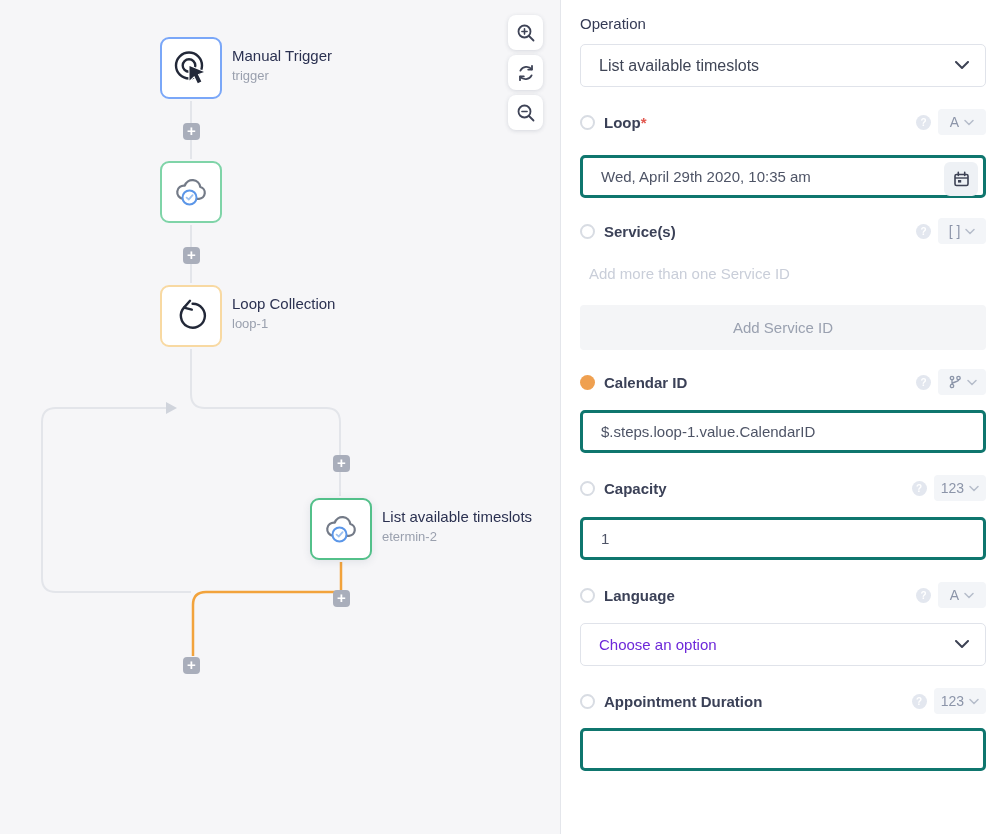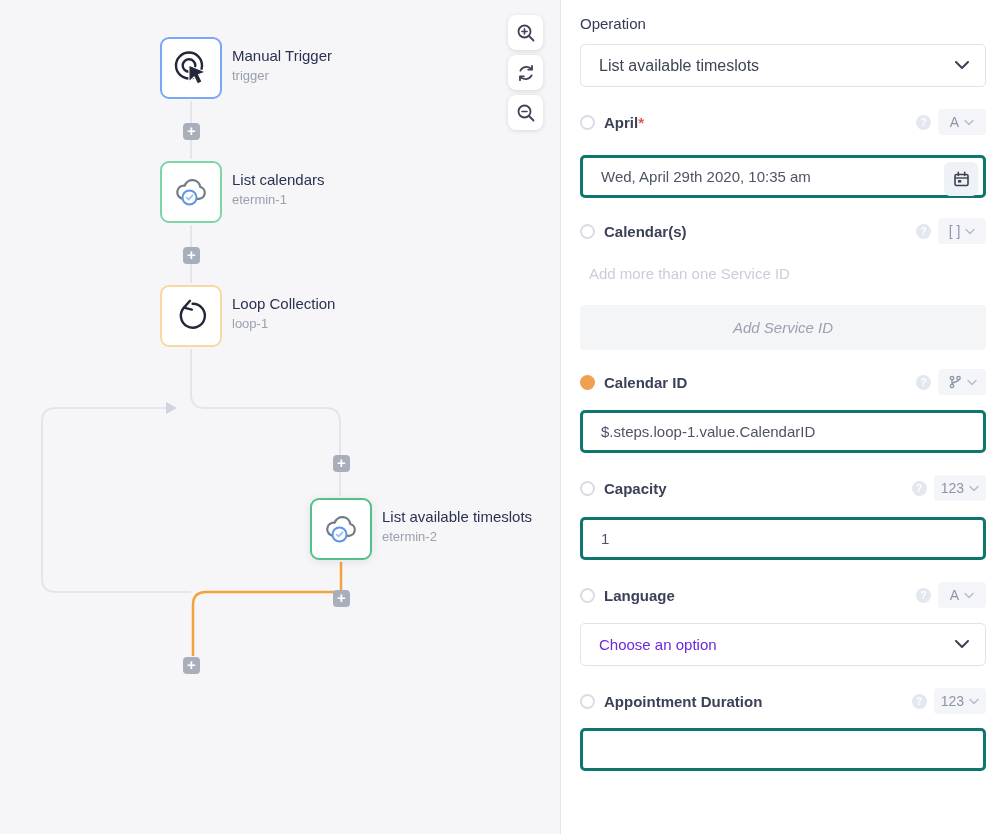--- a/index.html
+++ b/index.html
@@ -81,21 +81,21 @@
     width:100%; height:100%; padding:0 44px 0 18px; font-size:15px;
     color:#4e5466; font-family:"Liberation Sans", sans-serif; }
   .cal-chip { position:absolute; right:5px; top:4px; width:34px; height:34px;
     background:#eef1f5; border-radius:6px; display:flex; align-items:center;
     justify-content:center; cursor:pointer; }
 
   .ghost-ph { margin-top:21px; height:20px; font-size:15px; color:#c9ced9;
     padding-left:9px; }
   .gray-btn { margin-top:20px; height:45px; background:#f4f5f7; border-radius:4px;
     display:flex; align-items:center; justify-content:center; font-size:15px;
-    color:#9aa1b0; cursor:pointer;font-style:italic; }
+    color:#9aa1b0; cursor:pointer; }
 
   .mt22 { margin-top:22px; } .mt19 { margin-top:19px; }
   .mt15 { margin-top:15px;align-items:center; } .mt16 { margin-top:16px; } .mt14 { margin-top:14px; }
   svg { display:block; }
 </style>
 </head>
 <body>
 
 <div class="app">
 
@@ -123,24 +123,20 @@
       <div class="s">trigger</div>
     </div>
 
     <div class="node n-cal">
       <svg width="44" height="44" viewBox="0 0 44 44">
         <path d="M14 28.8 H30 a6 6 0 0 0 1.3 -11.8 A8 8 0 0 0 15.8 15.6 A5.6 5.6 0 0 0 14 28.8 Z" stroke="#737a87" stroke-width="2.2" fill="none" stroke-linejoin="round"></path>
         <circle cx="20.5" cy="27.5" r="7" fill="#fff" stroke="#5b96e8" stroke-width="2"></circle>
         <path d="M17.6 27.6 l2.2 1.8 l3.8 -4.2" stroke="#9cc0f0" stroke-width="1.8" fill="none" stroke-linecap="round"></path>
       </svg>
     </div>
-    <div class="node-label lbl-cal">
-      <div class="t">List calendars</div>
-      <div class="s">etermin-1</div>
-    </div>
 
     <div class="node n-loop">
       <svg width="44" height="44" viewBox="0 0 44 44">
         <path d="M15.2 13.4 A12 12 0 1 0 23.6 9.7" fill="none" stroke="#222838" stroke-width="2.4" stroke-linecap="round"></path>
         <path d="M21 6.8 L15 13.6 L22.8 15.6" fill="none" stroke="#222838" stroke-width="2.4" stroke-linecap="round" stroke-linejoin="round"></path>
       </svg>
     </div>
     <div class="node-label lbl-loop">
       <div class="t">Loop Collection</div>
       <div class="s">loop-1</div>
@@ -195,21 +191,21 @@
     <div class="selectbox">
       <span class="val">List available timeslots</span>
       <svg width="14" height="9" viewBox="0 0 14 9">
         <polyline points="1,1 7,7 13,1" fill="none" stroke="#3d4254" stroke-width="2" stroke-linecap="round" stroke-linejoin="round"></polyline>
       </svg>
     </div>
 
 
     <div class="frow mt22">
       <span class="radio"></span>
-      <span class="flabel">April</span>
+      <span class="flabel">Loop</span>
       <span class="req">*</span>
       <span class="fspacer"></span>
       <span class="help">?</span>
       <span class="chip">
         <span class="ct">A</span>
         <svg width="10" height="7" viewBox="0 0 10 7">
           <polyline points="1,1.5 5,5.5 9,1.5" fill="none" stroke="#b6bdca" stroke-width="1.5" stroke-linecap="round"></polyline>
         </svg>
       </span>
     </div>
@@ -220,21 +216,21 @@
           <rect x="2" y="3.5" width="13" height="11" rx="1.5" fill="none" stroke="#3d4254" stroke-width="1.6"></rect>
           <path d="M2 7 H15" stroke="#3d4254" stroke-width="1.4"></path>
           <path d="M5.3 1.4 V4.4 M11.7 1.4 V4.4" stroke="#3d4254" stroke-width="1.6" stroke-linecap="round"></path>
           <rect x="5" y="9" width="3.2" height="2.6" fill="#3d4254"></rect>
         </svg>
       </span>
     </div>
 
     <div class="frow" style="margin-top:20px;">
       <span class="radio"></span>
-      <span class="flabel">Calendar(s)</span>
+      <span class="flabel">Service(s)</span>
       <span class="fspacer"></span>
       <span class="help">?</span>
       <span class="chip">
         <span class="ct">[ ]</span>
         <svg width="10" height="7" viewBox="0 0 10 7">
           <polyline points="1,1.5 5,5.5 9,1.5" fill="none" stroke="#b6bdca" stroke-width="1.5" stroke-linecap="round"></polyline>
         </svg>
       </span>
     </div>
     <div class="ghost-ph">Add more than one Service ID</div>

